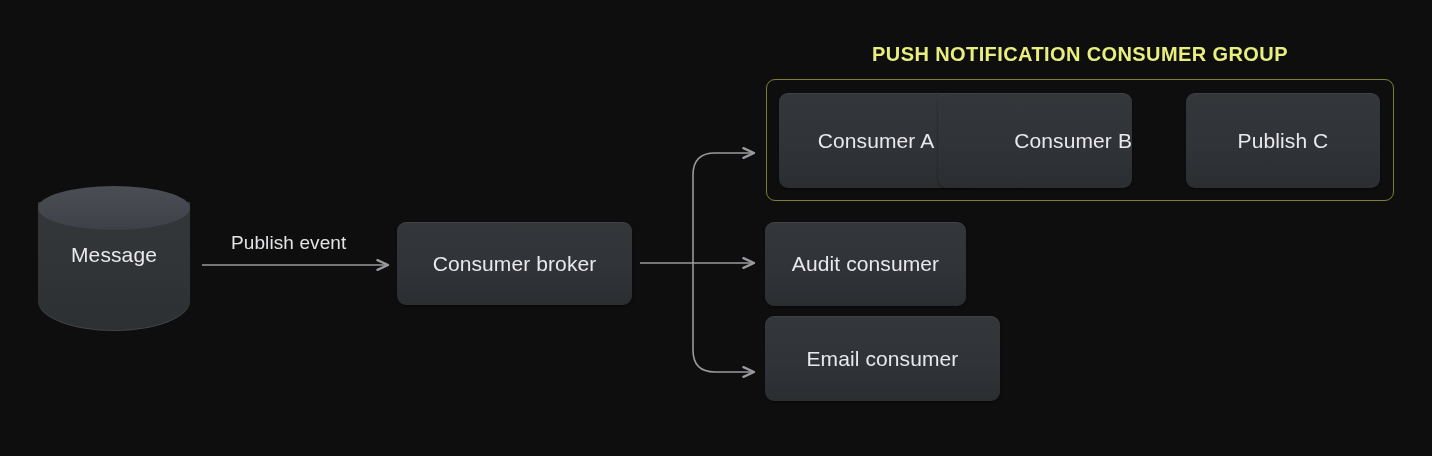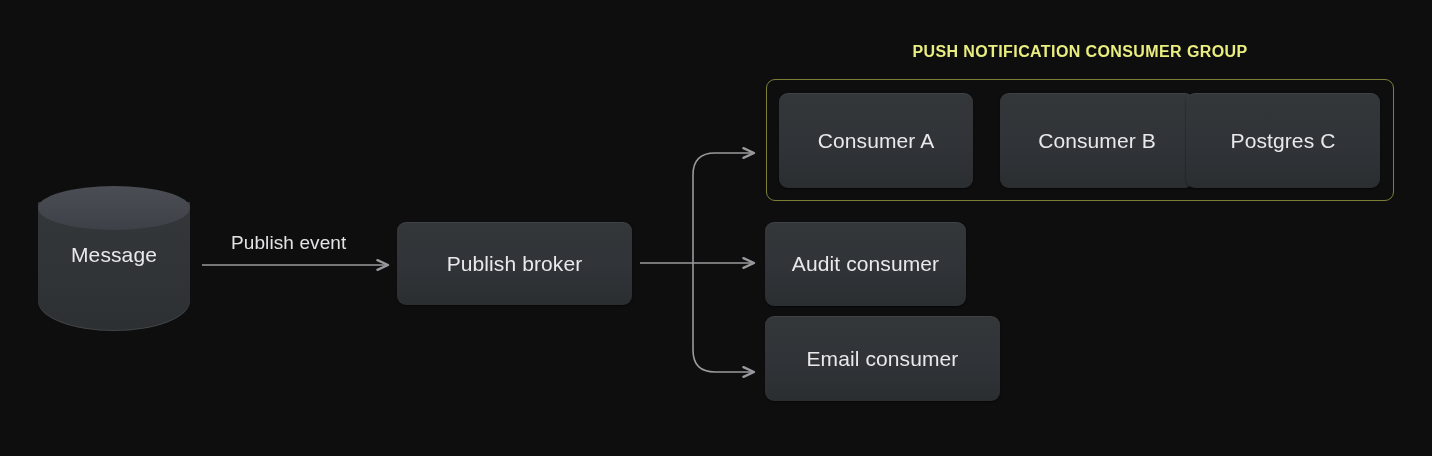--- a/index.html
+++ b/index.html
@@ -75,21 +75,21 @@
   #email       { left: 765px; top: 316px; width: 235px; height: 85px; }
 
   
   .group-title {
     position: absolute;
     left: 766px;
     top: 43px;
     width: 628px;
     text-align: center;
     color: #e9ee7e;
-    font-size: 16px;
+    font-size: 20px;
     font-weight: bold;
     letter-spacing: 0.4px;
   }
   #consumer-group {
     position: absolute;
     left: 766px;
     top: 79px;
     width: 628px;
     height: 122px;
     border: 1px solid #7d7f38;
@@ -97,21 +97,21 @@
     box-sizing: border-box;
   }
   .consumer {
     position: absolute;
     top: 93px;
     width: 194px;
     height: 95px;
     font-size: 21px;
   }
   #consumer-a { left: 779px; }
-  #consumer-b { left: 1000px; }
+  #consumer-b { left: 938px; justify-content: flex-end; }
   #consumer-c { left: 1186px; }
 
   
   #edges {
     position: absolute;
     left: 0;
     top: 0;
     width: 1432px;
     height: 456px;
     pointer-events: none;
@@ -133,34 +133,34 @@
 
   <div class="cylinder">
     <div class="cyl-body"></div>
     <div class="cyl-top"></div>
     <div class="cyl-label">Message</div>
   </div>
 
   <div class="edge-label">Publish event</div>
 
   <div class="node" id="broker">
-    <span>Publish broker</span>
+    <span>Consumer broker</span>
   </div>
 
   <div class="group-title">PUSH NOTIFICATION CONSUMER GROUP</div>
   <div id="consumer-group"></div>
 
   <div class="node consumer" id="consumer-a">
     <span>Consumer A</span>
   </div>
   <div class="node consumer" id="consumer-b">
     <span>Consumer B</span>
   </div>
   <div class="node consumer" id="consumer-c">
-    <span>Postgres C</span>
+    <span>Publish C</span>
   </div>
 
   <div class="node" id="audit">
     <span>Audit consumer</span>
   </div>
   <div class="node" id="email">
     <span>Email consumer</span>
   </div>
 
   <svg id="edges" viewBox="0 0 1432 456">

